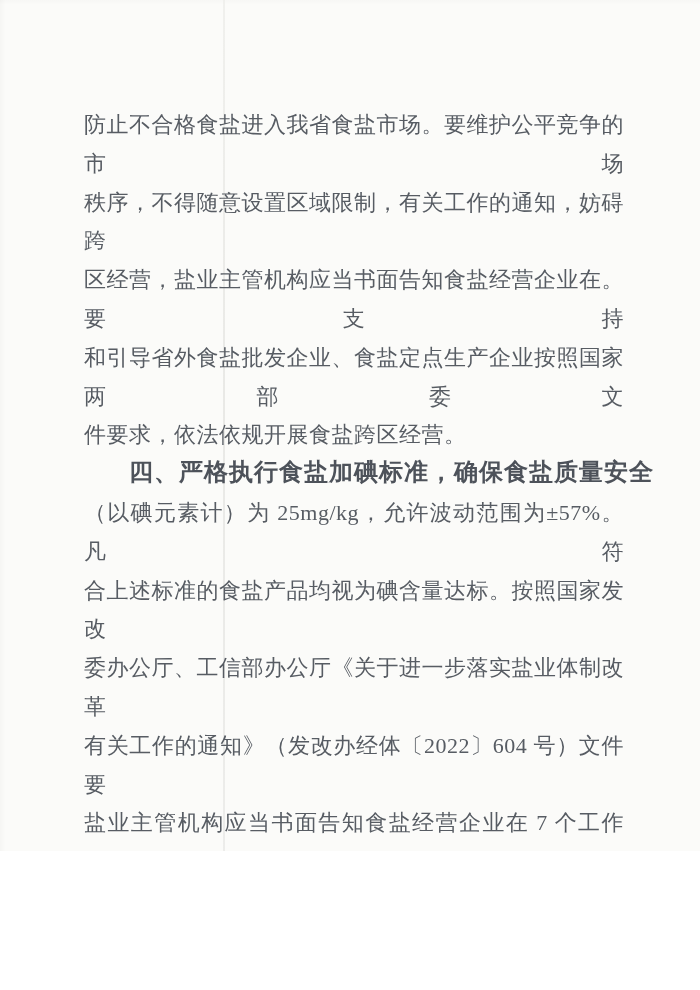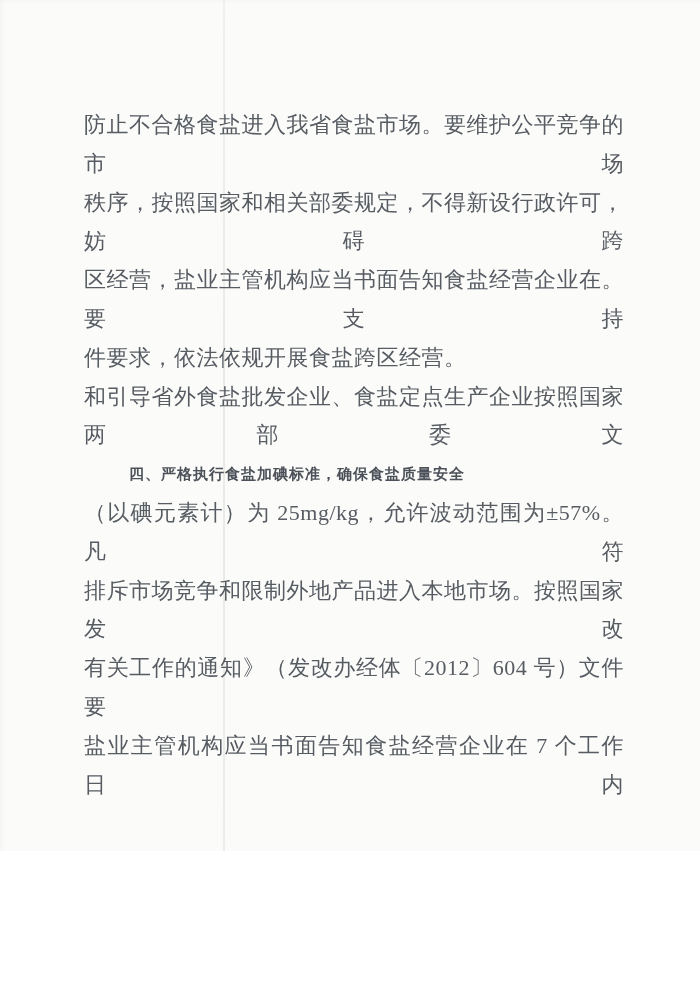--- a/index.html
+++ b/index.html
@@ -50,24 +50,24 @@
   }
   .line.j {
     white-space: normal;
     text-align: justify;
     text-align-last: justify;
   }
   .line.indent {
     padding-left: 45px;
   }
   .line.heading {
-    font-family: Liberation Sans, sans-serif;
+    font-family: Liberation Mono, monospace;
     font-weight: bold;
     color: #4d525a;
-    font-size: 15px;
+    font-size: 24px;
     letter-spacing: 1px;
   }
   .page-number {
     position: absolute;
     top: 890px;
     left: 0;
     width: 700px;
     text-align: center;
     font-size: 21px;
     color: #5d626a;
@@ -76,26 +76,27 @@
 </style>
 </head>
 <body>
 
 <div class="page">
   <div class="edge-shade"></div>
   <div class="fold-line"></div>
 
   <div class="text-block">
     <div class="line j">防止不合格食盐进入我省食盐市场。要维护公平竞争的市场</div>
-    <div class="line j">秩序，按照国家和相关部委规定，不得新设行政许可，妨碍跨</div>
+    <div class="line j">秩序，不得随意设置区域限制，有关工作的通知，妨碍跨</div>
     <div class="line j">区经营，盐业主管机构应当书面告知食盐经营企业在。要支持</div>
+    <div class="line j">和引导省外食盐批发企业、食盐定点生产企业按照国家两部委文</div>
     <div class="line">件要求，依法依规开展食盐跨区经营。</div>
-    <div class="line j">和引导省外食盐批发企业、食盐定点生产企业按照国家两部委文</div>
     <div class="line heading indent">四、严格执行食盐加碘标准，确保食盐质量安全</div>
     <div class="line j">（以碘元素计）为 25mg/kg，允许波动范围为±57%。凡符</div>
-    <div class="line j">排斥市场竞争和限制外地产品进入本地市场。按照国家发改</div>
-    <div class="line j">有关工作的通知》（发改办经体〔2012〕604 号）文件要</div>
+    <div class="line j">合上述标准的食盐产品均视为碘含量达标。按照国家发改</div>
+    <div class="line j">委办公厅、工信部办公厅《关于进一步落实盐业体制改革</div>
+    <div class="line j">有关工作的通知》（发改办经体〔2022〕604 号）文件要</div>
     <div class="line j">盐业主管机构应当书面告知食盐经营企业在 7 个工作日内</div>
 
   </div>
 
   <div class="page-number">3</div>
 </div>
 
 </body></html>

